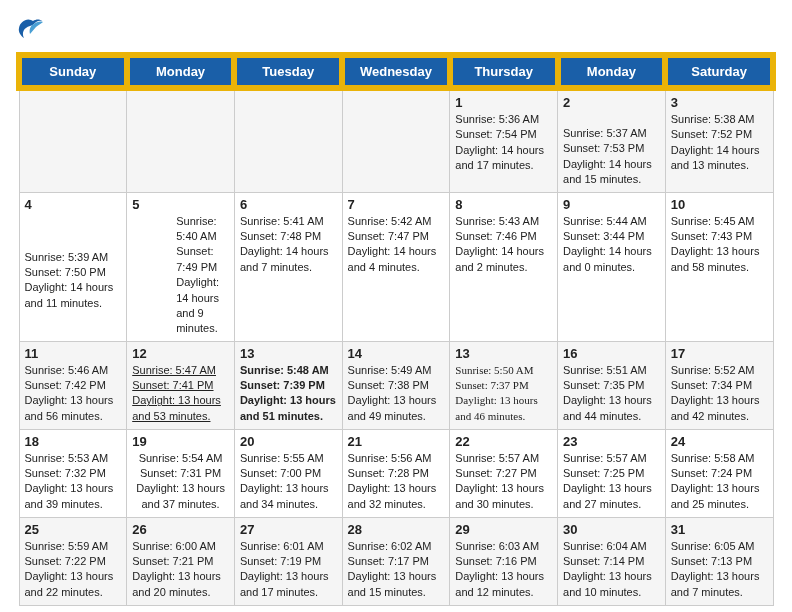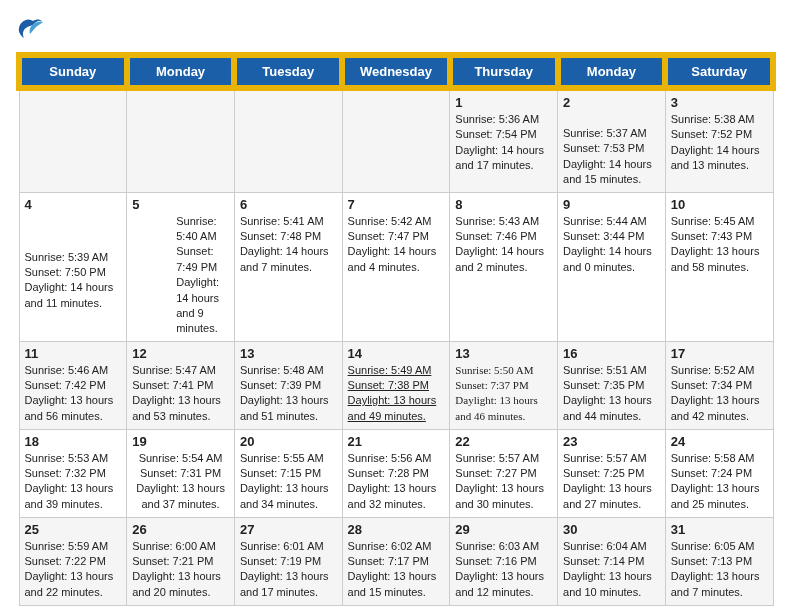--- a/index.html
+++ b/index.html
@@ -201,35 +201,35 @@
       <tr>
         <td>
           <span class="day-number">11</span>
           <div class="day-info" style="white-space: pre-line;">Sunrise: 5:46 AM
 Sunset: 7:42 PM
 Daylight: 13 hours
 and 56 minutes.</div>
         </td>
         <td>
           <span class="day-number">12</span>
-          <div class="day-info" style="white-space: pre-line;">Sunrise: 5:47 AM
+          <div class="day-info" style="white-space: pre-line; text-decoration: underline;">Sunrise: 5:47 AM
 Sunset: 7:41 PM
 Daylight: 13 hours
 and 53 minutes.</div>
         </td>
         <td>
           <span class="day-number">13</span>
-          <div class="day-info" style="white-space: pre-line;">Sunrise: 5:48 AM
+          <div class="day-info" style="white-space: pre-line; font-weight: bold;">Sunrise: 5:48 AM
 Sunset: 7:39 PM
 Daylight: 13 hours
 and 51 minutes.</div>
         </td>
         <td>
           <span class="day-number">14</span>
-          <div class="day-info" style="white-space: pre-line; text-decoration: underline;">Sunrise: 5:49 AM
+          <div class="day-info" style="white-space: pre-line;">Sunrise: 5:49 AM
 Sunset: 7:38 PM
 Daylight: 13 hours
 and 49 minutes.</div>
         </td>
         <td>
           <span class="day-number">13</span>
           <div class="day-info" style="white-space: pre-line; font-family: Liberation Serif, serif;">Sunrise: 5:50 AM
 Sunset: 7:37 PM
 Daylight: 13 hours
 and 46 minutes.</div>
@@ -260,21 +260,21 @@
         <td>
           <span class="day-number">19</span>
           <div class="day-info" style="white-space: pre-line; text-align: center;">Sunrise: 5:54 AM
 Sunset: 7:31 PM
 Daylight: 13 hours
 and 37 minutes.</div>
         </td>
         <td>
           <span class="day-number">20</span>
           <div class="day-info" style="white-space: pre-line;">Sunrise: 5:55 AM
-Sunset: 7:15 PM
+Sunset: 7:00 PM
 Daylight: 13 hours
 and 34 minutes.</div>
         </td>
         <td>
           <span class="day-number">21</span>
           <div class="day-info" style="white-space: pre-line;">Sunrise: 5:56 AM
 Sunset: 7:28 PM
 Daylight: 13 hours
 and 32 minutes.</div>
         </td>

